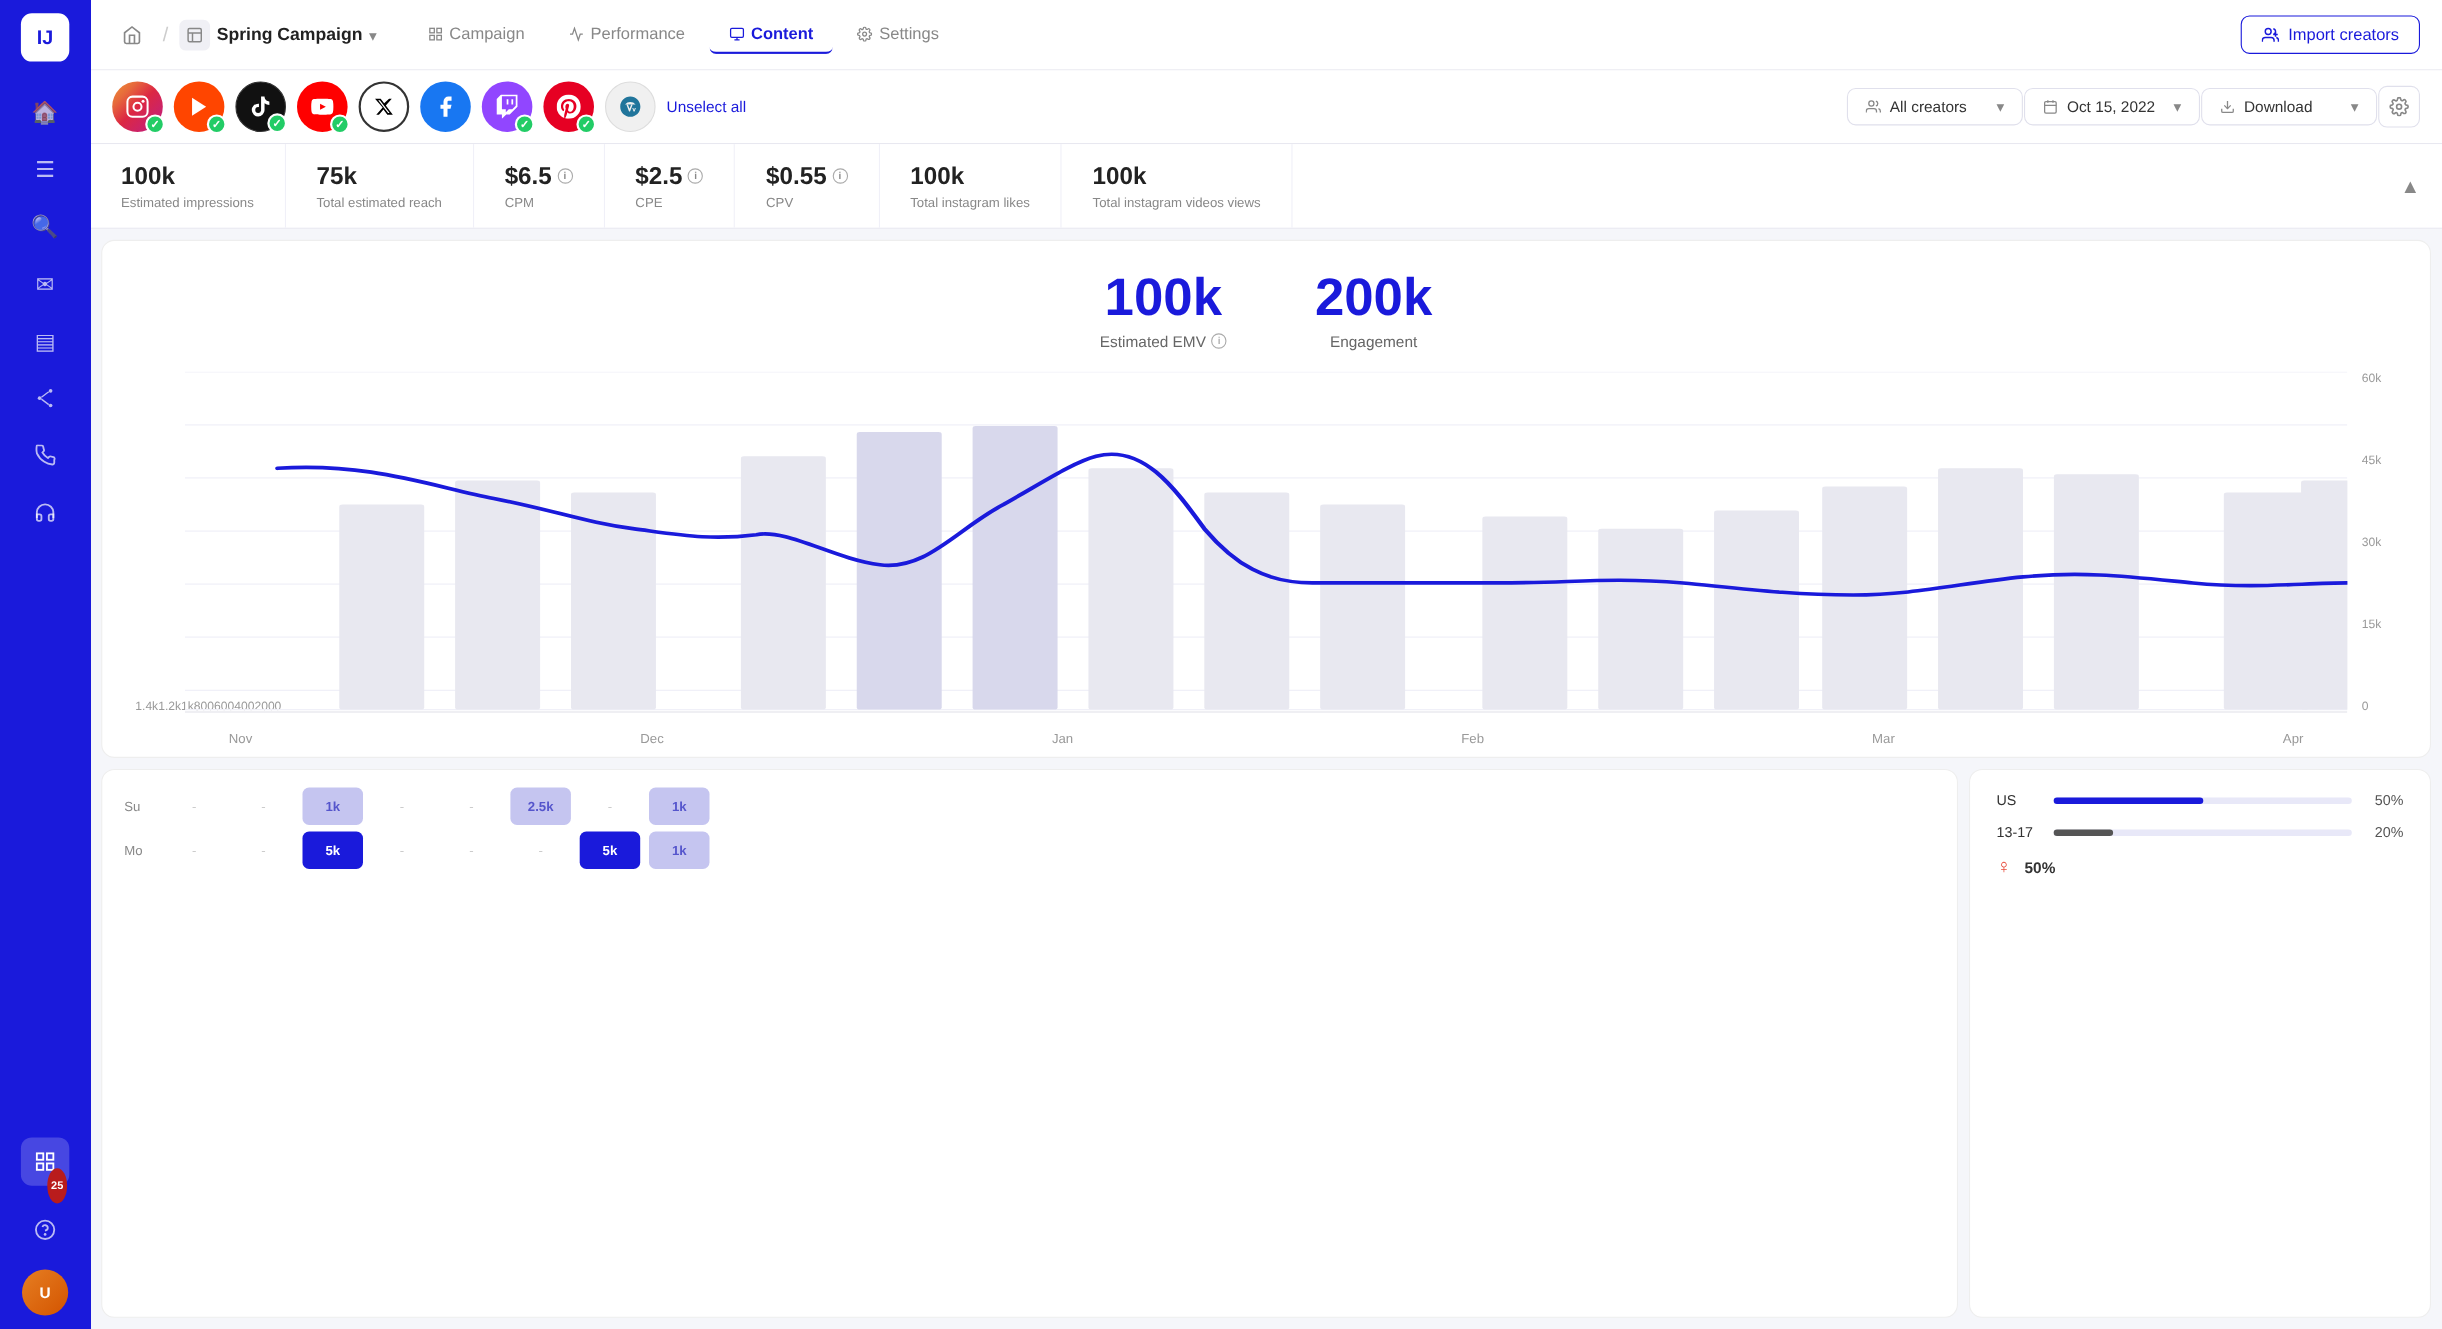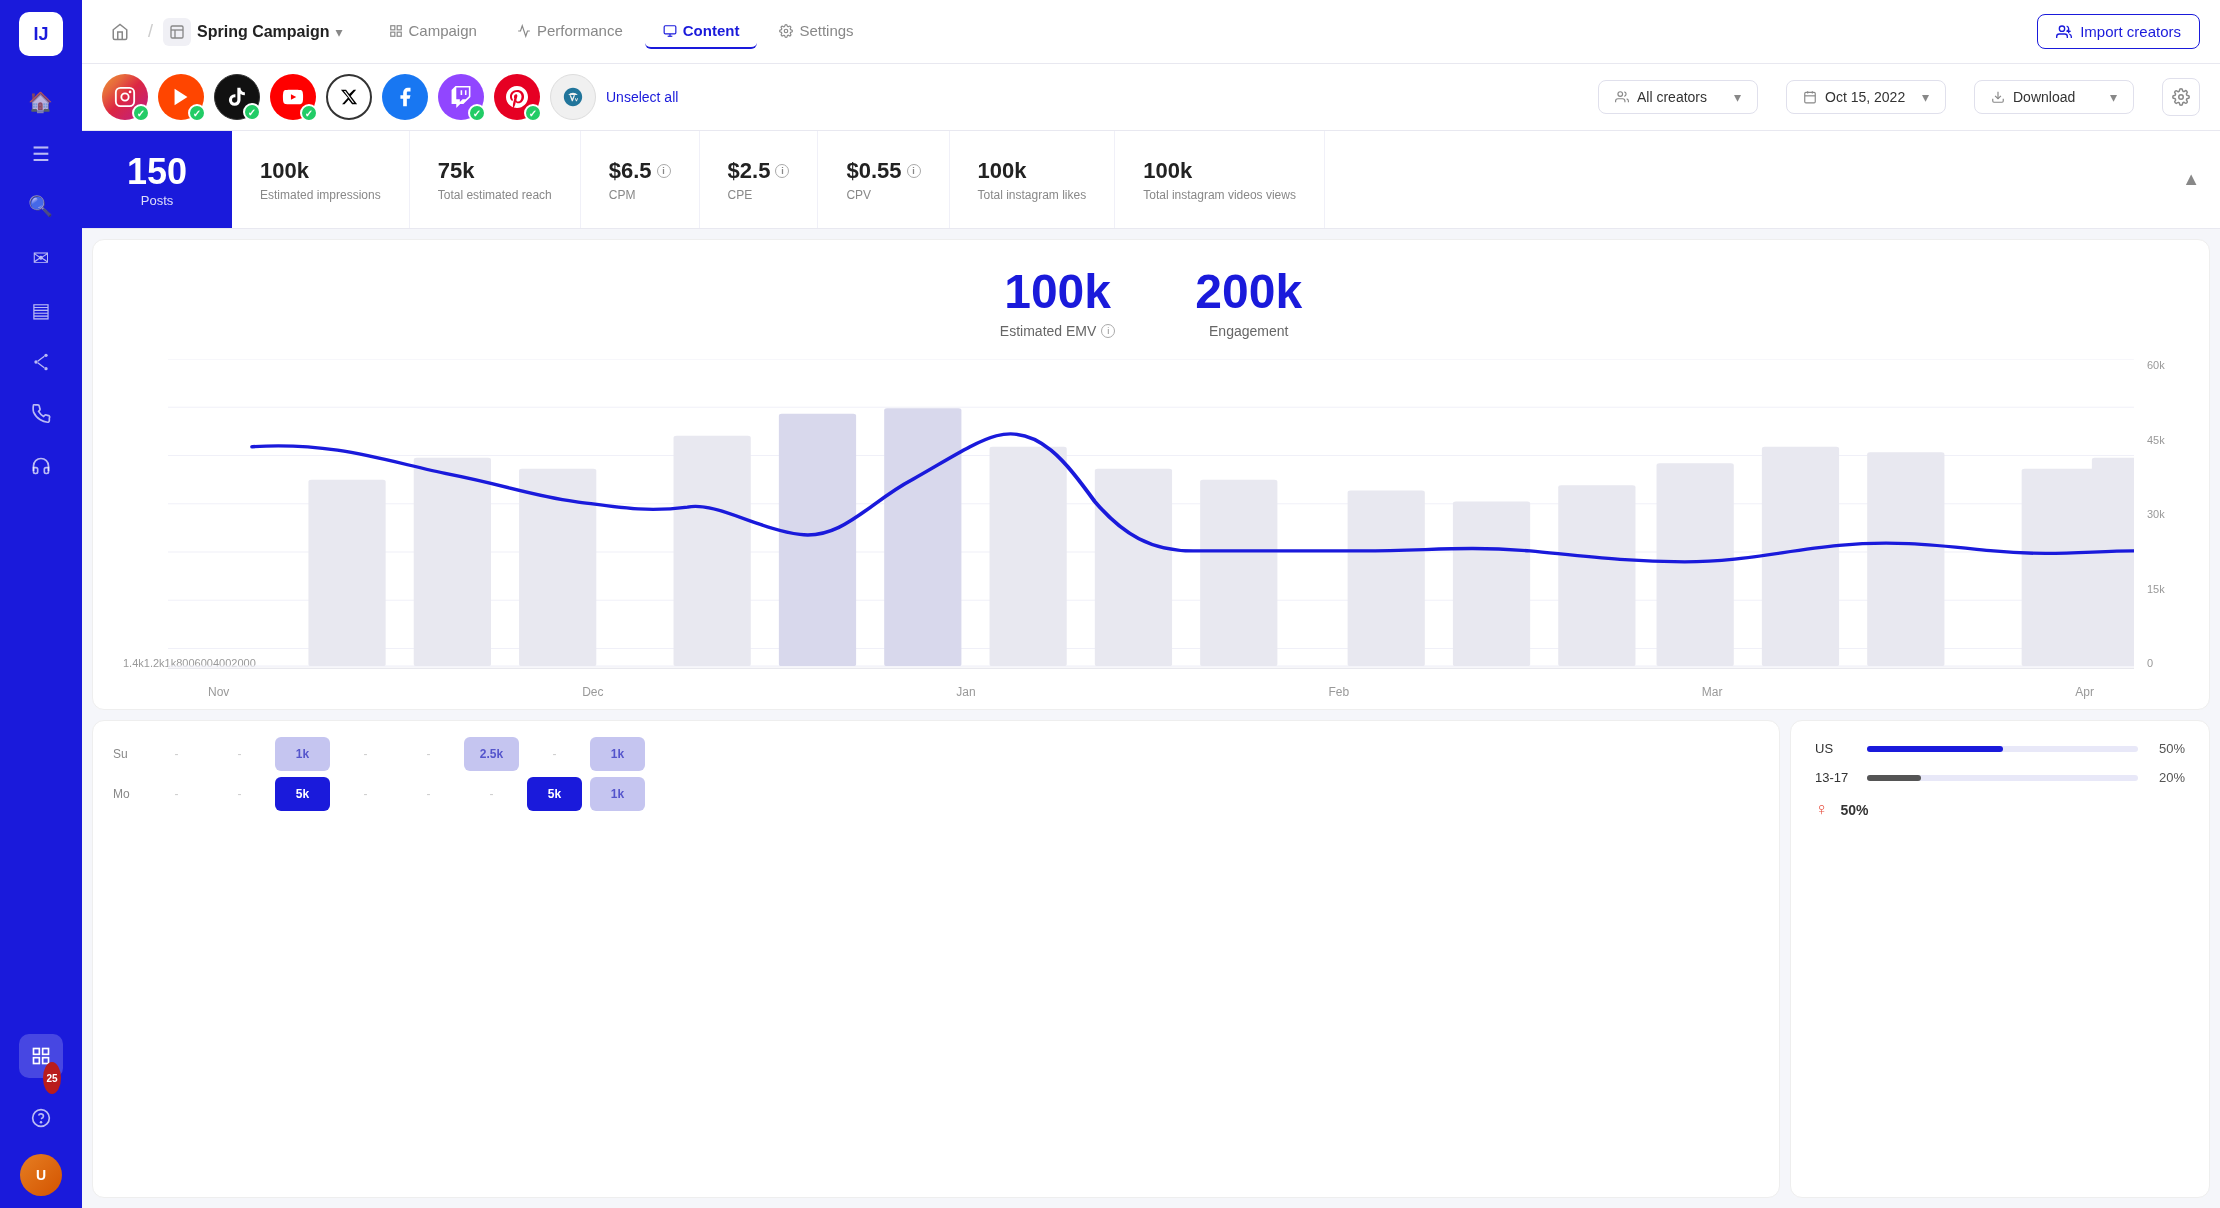--- a/index.html
+++ b/index.html
@@ -33,21 +33,21 @@
     .topnav-tab { padding: 8px 18px; font-size: 15px; color: #888; cursor: pointer; border-radius: 6px; display: flex; align-items: center; gap: 6px; text-decoration: none; border-bottom: 2px solid transparent; }
     .topnav-tab.active { color: #1a1adb; border-bottom: 2px solid #1a1adb; font-weight: 600; }
     .topnav-right { margin-left: auto; display: flex; align-items: center; gap: 10px; }
     .import-btn { display: flex; align-items: center; gap: 8px; background: white; border: 1.5px solid #1a1adb; color: #1a1adb; font-size: 15px; font-weight: 500; padding: 8px 18px; border-radius: 8px; cursor: pointer; }
 
     
     .platform-bar { background: white; padding: 10px 20px; border-bottom: 1px solid #e8e8f0; display: flex; align-items: center; gap: 10px; }
     .platform-icon { width: 46px; height: 46px; border-radius: 50%; display: flex; align-items: center; justify-content: center; position: relative; cursor: pointer; font-size: 20px; }
     .platform-check { position: absolute; bottom: -2px; right: -2px; width: 18px; height: 18px; border-radius: 50%; background: #22cc66; display: flex; align-items: center; justify-content: center; color: white; font-size: 10px; font-weight: bold; border: 2px solid white; }
     .unselect-all { color: #1a1adb; font-size: 14px; cursor: pointer; font-weight: 500; }
-    .platform-bar-right { margin-left: auto; display: flex; align-items: center; gap: 28px; }
+    .platform-bar-right { margin-left: auto; display: flex; align-items: center; gap: 1px; }
     .dropdown-btn { display: flex; align-items: center; gap: 8px; background: white; border: 1px solid #e0e0ec; color: #333; font-size: 14px; padding: 8px 16px; border-radius: 8px; cursor: pointer; min-width: 160px; }
     .dropdown-btn .chevron { margin-left: auto; color: #888; }
     .gear-btn { width: 38px; height: 38px; border: 1px solid #e0e0ec; border-radius: 8px; display: flex; align-items: center; justify-content: center; cursor: pointer; color: #888; font-size: 18px; }
 
     
     .stats-row { background: white; display: flex; align-items: stretch; border-bottom: 1px solid #e8e8f0; position: relative; }
     .posts-card { background: #1a1adb; color: white; padding: 20px 24px; min-width: 150px; display: flex; flex-direction: column; align-items: center; justify-content: center; }
     .posts-number { font-size: 36px; font-weight: 700; }
     .posts-label { font-size: 13px; opacity: 0.85; }
     .stat-item { padding: 16px 28px; display: flex; flex-direction: column; align-items: flex-start; justify-content: center; border-right: 1px solid #f0f0f8; }
@@ -299,24 +299,20 @@
       <div class="gear-btn">
         <svg width="18" height="18" viewBox="0 0 24 24" fill="none" stroke="#888" stroke-width="2">
             <circle cx="12" cy="12" r="3"></circle>
             <path d="M19.4 15a1.65 1.65 0 00.33 1.82l.06.06a2 2 0 010 2.83 2 2 0 01-2.83 0l-.06-.06a1.65 1.65 0 00-1.82-.33 1.65 1.65 0 00-1 1.51V21a2 2 0 01-4 0v-.09A1.65 1.65 0 009 19.4a1.65 1.65 0 00-1.82.33l-.06.06a2 2 0 01-2.83-2.83l.06-.06A1.65 1.65 0 004.68 15a1.65 1.65 0 00-1.51-1H3a2 2 0 010-4h.09A1.65 1.65 0 004.6 9a1.65 1.65 0 00-.33-1.82l-.06-.06a2 2 0 012.83-2.83l.06.06A1.65 1.65 0 009 4.68a1.65 1.65 0 001-1.51V3a2 2 0 014 0v.09a1.65 1.65 0 001 1.51 1.65 1.65 0 001.82-.33l.06-.06a2 2 0 012.83 2.83l-.06.06A1.65 1.65 0 0019.4 9a1.65 1.65 0 001.51 1H21a2 2 0 010 4h-.09a1.65 1.65 0 00-1.51 1z"></path>
           </svg>
       </div>
     </div>
   </div>
 
   <div class="stats-row">
-    <div class="posts-card">
-      <div class="posts-number">150</div>
-      <div class="posts-label">Posts</div>
-    </div>
     <div class="stat-item">
       <div class="stat-value">100k</div>
       <div class="stat-label">Estimated impressions</div>
     </div>
     <div class="stat-item">
       <div class="stat-value">75k</div>
       <div class="stat-label">Total estimated reach</div>
     </div>
     <div class="stat-item">
       <div class="stat-value">

